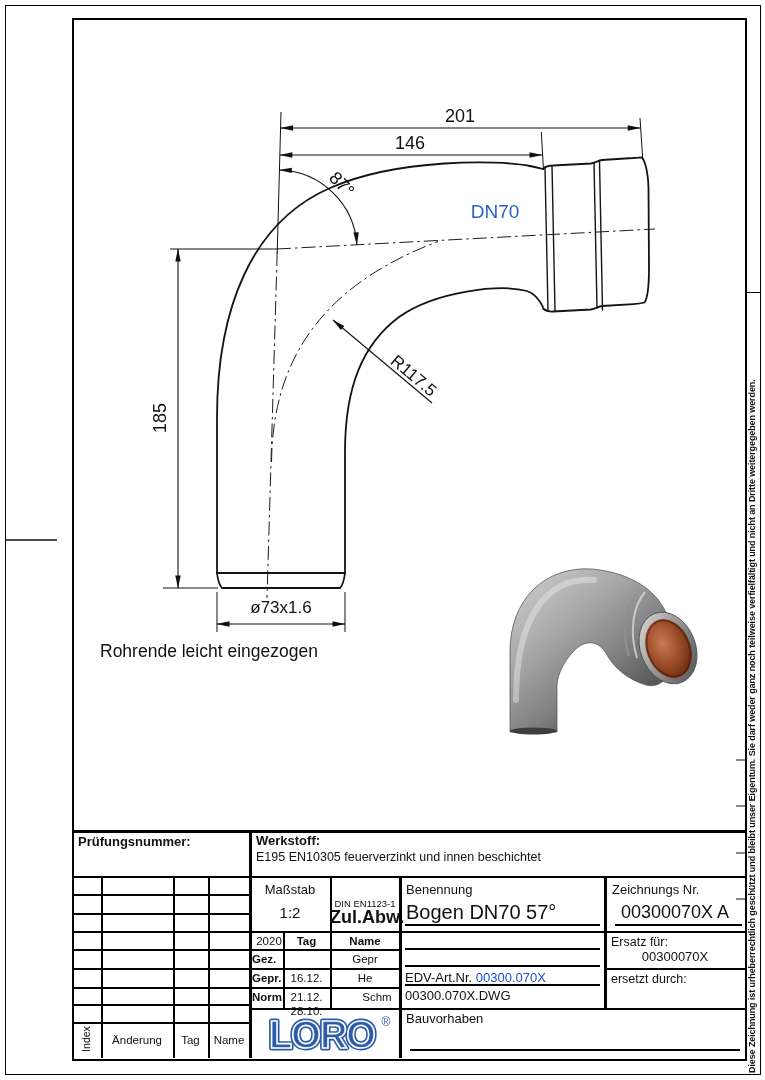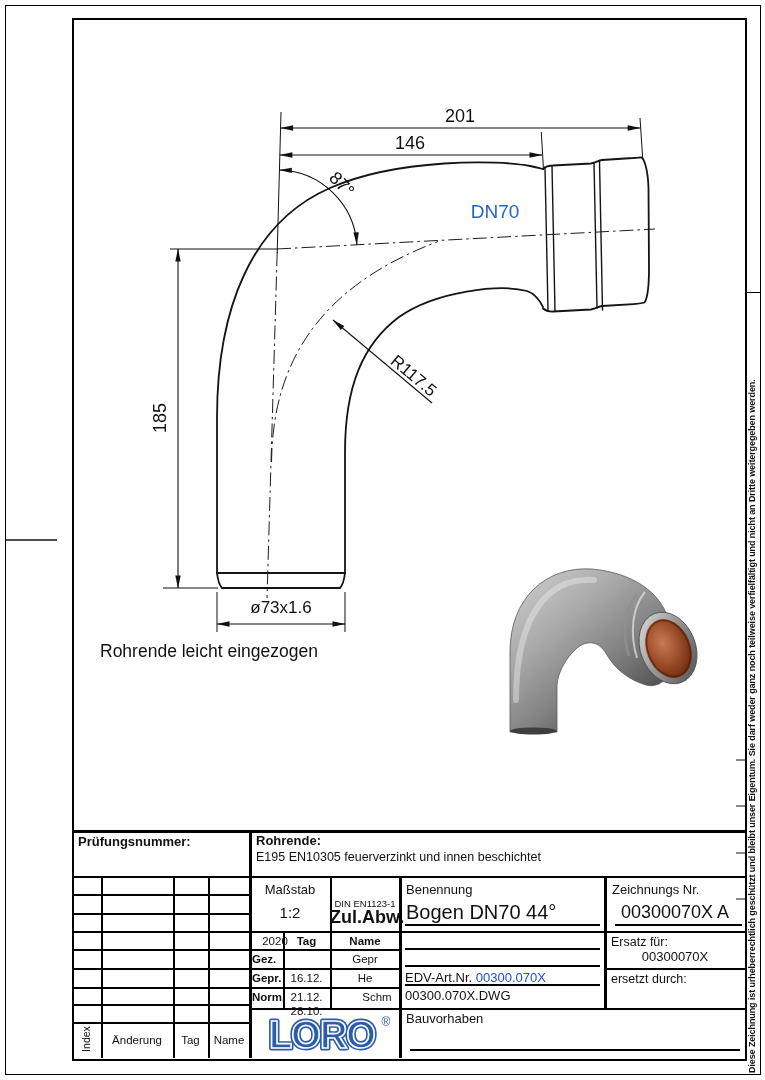--- a/index.html
+++ b/index.html
@@ -140,38 +140,38 @@
     <div class="vl" style="left:173px;top:877px;height:181px;width:1.5px"></div>
     <div class="vl" style="left:208px;top:877px;height:181px;width:1.5px"></div>
     <div class="vl" style="left:249px;top:831px;height:227px;width:2.5px"></div>
     <div class="vl" style="left:283px;top:932px;height:77px"></div>
     <div class="vl" style="left:330px;top:877px;height:132px"></div>
     <div class="vl" style="left:399px;top:877px;height:181px;width:2.5px"></div>
     <div class="vl" style="left:604px;top:877px;height:132px;width:2.5px"></div>
   </div>
 
   <div class="tb b" style="left:78px;top:835px;font-size:13px">Prüfungsnummer:</div>
-  <div class="tb b" style="left:256px;top:834px;font-size:13px">Rohrende:</div>
+  <div class="tb b" style="left:256px;top:834px;font-size:13px">Werkstoff:</div>
   <div class="tb" style="left:256px;top:850px;font-size:12.5px">E195 EN10305 feuerverzinkt und innen beschichtet</div>
 
   <div class="tb ctr" style="left:250px;top:883px;width:80px;font-size:13px">Maßstab</div>
   <div class="tb ctr" style="left:250px;top:904px;width:80px;font-size:15px">1:2</div>
   <div class="tb ctr b" style="left:330px;top:907px;width:70px;font-size:18px">Zul.Abw.</div>
   <div class="tb ctr" style="left:330px;top:899px;width:70px;font-size:9.5px">DIN EN1123-1</div>
 
   <div class="tb" style="left:406px;top:883px;font-size:13px">Benennung</div>
-  <div class="tb" style="left:406px;top:901px;font-size:20px">Bogen DN70 44°</div>
+  <div class="tb" style="left:406px;top:901px;font-size:20px">Bogen DN70 57°</div>
   <div class="ul" style="left:405px;top:924px;width:195px"></div>
 
   <div class="tb" style="left:612px;top:883px;font-size:13px">Zeichnungs Nr.</div>
   <div class="tb ctr" style="left:608px;top:902px;width:134px;font-size:18px">00300070X A</div>
   <div class="ul" style="left:615px;top:924px;width:127px"></div>
 
   <div>
-    <div class="tb ctr" style="left:250px;top:935px;width:50px;font-size:11.5px">2020</div>
+    <div class="tb ctr" style="left:244px;top:935px;width:50px;font-size:11.5px">2020</div>
     <div class="tb ctr b" style="left:283px;top:935px;width:47px;font-size:11.5px">Tag</div>
     <div class="tb ctr b" style="left:330px;top:935px;width:70px;font-size:11.5px">Name</div>
 
     <div class="tb b" style="left:252px;top:953px;font-size:11.5px">Gez.</div>
     <div class="tb ctr" style="left:283px;top:1005px;width:47px;font-size:11.5px">28.10.</div>
     <div class="tb ctr" style="left:330px;top:953px;width:70px;font-size:11.5px">Gepr</div>
 
     <div class="tb b" style="left:252px;top:972px;font-size:11.5px">Gepr.</div>
     <div class="tb ctr" style="left:283px;top:972px;width:47px;font-size:11.5px">16.12.</div>
     <div class="tb ctr" style="left:330px;top:972px;width:70px;font-size:11.5px">He</div>

